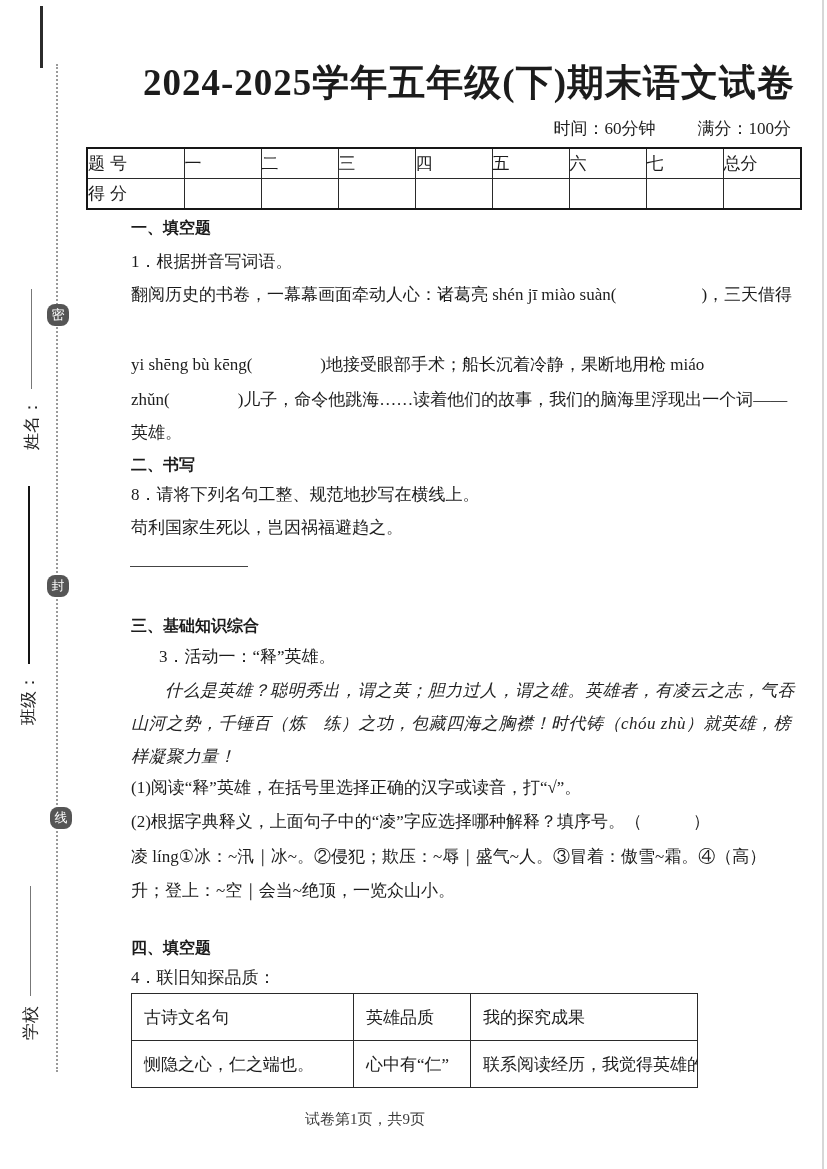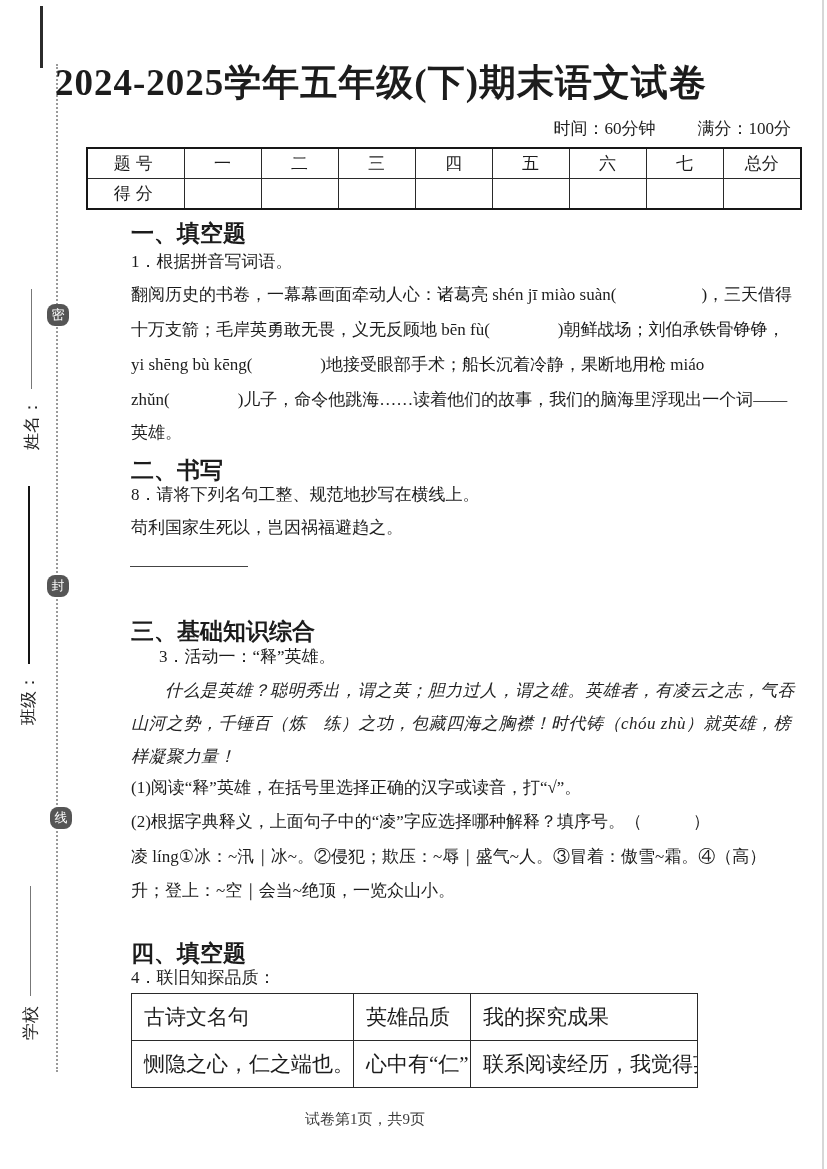--- a/index.html
+++ b/index.html
@@ -13,38 +13,38 @@
   .stamp{position:absolute;width:22px;height:22px;border-radius:8px;background:#555555;color:#ffffff;
          font-size:13px;line-height:22px;text-align:center;font-family:"Liberation Sans",sans-serif;}
   .stamp.s1{left:47px;top:304px;}
   .stamp.s2{left:47px;top:575px;}
   .stamp.s3{left:50px;top:807px;}
   .seal-group{position:absolute;transform-origin:0 0;transform:rotate(-90deg) translateX(-100%);
               display:flex;align-items:center;height:30px;font-size:17px;white-space:nowrap;color:#222;}
   .seal-group .blank{display:inline-block;border-bottom:1px solid #777;height:1px;margin-left:10px;}
   .seal-group .blank.thick{border-bottom:2.5px solid #141414;}
   
-  .title{position:absolute;left:55px;top:58px;width:740px;text-align:left;
+  .title{position:absolute;left:55px;top:58px;width:740px;text-align:right;
          font-size:37px;font-weight:700;letter-spacing:1px;}
   .info-line{position:absolute;left:55px;top:117px;width:736px;text-align:right;font-size:17px;}
   .info-line .gap{display:inline-block;width:42px;}
   
   table{border-collapse:collapse;}
   .score-table{position:absolute;left:86px;top:147px;width:714px;table-layout:fixed;}
-  .score-table td{border:1px solid #2a2a2a;height:29px;text-align:center;font-size:17px;padding:0;}
+  .score-table td{border:1px solid #2a2a2a;height:29px;text-align:left;font-size:17px;padding:0;}
   .score-table{border:2px solid #161616;}
   .score-table td.lbl{letter-spacing:5px;}
   
   .bline{position:absolute;left:131px;width:672px;font-size:17px;white-space:nowrap;}
-  .sec{font-weight:700;font-size:23px;font-family:"Liberation Sans","DejaVu Sans",sans-serif;}
+  .sec{font-weight:700;font-size:16px;font-family:"Liberation Sans","DejaVu Sans",sans-serif;}
   .kai{font-style:italic;color:#232323;letter-spacing:0.5px;}
   .answer-line{position:absolute;left:130px;top:566px;width:118px;height:0;border-bottom:1.5px solid #444;}
   
   .explore-table{position:absolute;left:131px;top:993px;width:566px;table-layout:fixed;}
-  .explore-table td{border:1.5px solid #2a2a2a;font-size:21px;padding:0 12px;height:46px;vertical-align:middle;
+  .explore-table td{border:1.5px solid #2a2a2a;font-size:17px;padding:0 12px;height:46px;vertical-align:middle;
                     white-space:nowrap;overflow:hidden;}
   
   .footer{position:absolute;left:0;top:1110px;width:730px;text-align:center;font-size:15px;color:#3a3a3a;}
 </style>
 </head>
 <body>
 
 <div class="page">
 
   <div class="edge-right"></div>
@@ -107,21 +107,20 @@
       <td></td>
       <td></td>
       <td></td>
     </tr>
   </tbody>
     </table>
 
   <div class="bline sec" style="top:218px;">一、填空题</div>
   <div class="bline" style="top:250px;">1．根据拼音写词语。</div>
   <div class="bline" style="top:283px;">翻阅历史的书卷，一幕幕画面牵动人心：诸葛亮 shén jī miào suàn(　　　　　)，三天借得</div>
-  <div class="bline" style="top:318px;">十万支箭；毛岸英勇敢无畏，义无反顾地 bēn fù(　　　　)朝鲜战场；刘伯承铁骨铮铮，</div>
   <div class="bline" style="top:353px;">yi shēng bù kēng(　　　　)地接受眼部手术；船长沉着冷静，果断地用枪 miáo</div>
   <div class="bline" style="top:388px;">zhǔn(　　　　)儿子，命令他跳海……读着他们的故事，我们的脑海里浮现出一个词——</div>
   <div class="bline" style="top:421px;">英雄。</div>
 
   <div class="bline sec" style="top:455px;">二、书写</div>
   <div class="bline" style="top:483px;">8．请将下列名句工整、规范地抄写在横线上。</div>
   <div class="bline" style="top:516px;">苟利国家生死以，岂因祸福避趋之。</div>
   <div class="answer-line"></div>
 
   <div class="bline sec" style="top:616px;">三、基础知识综合</div>

